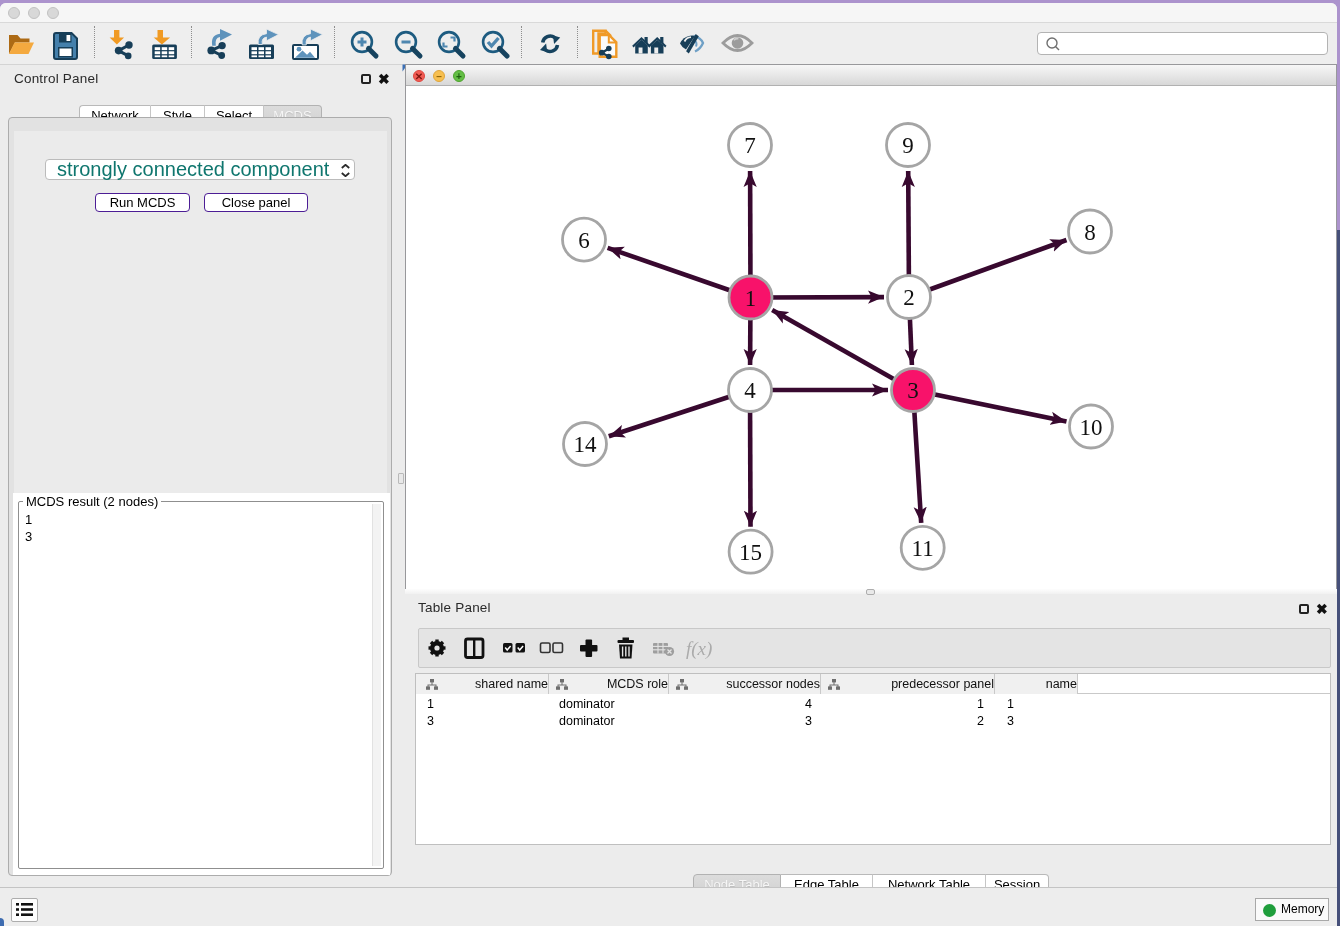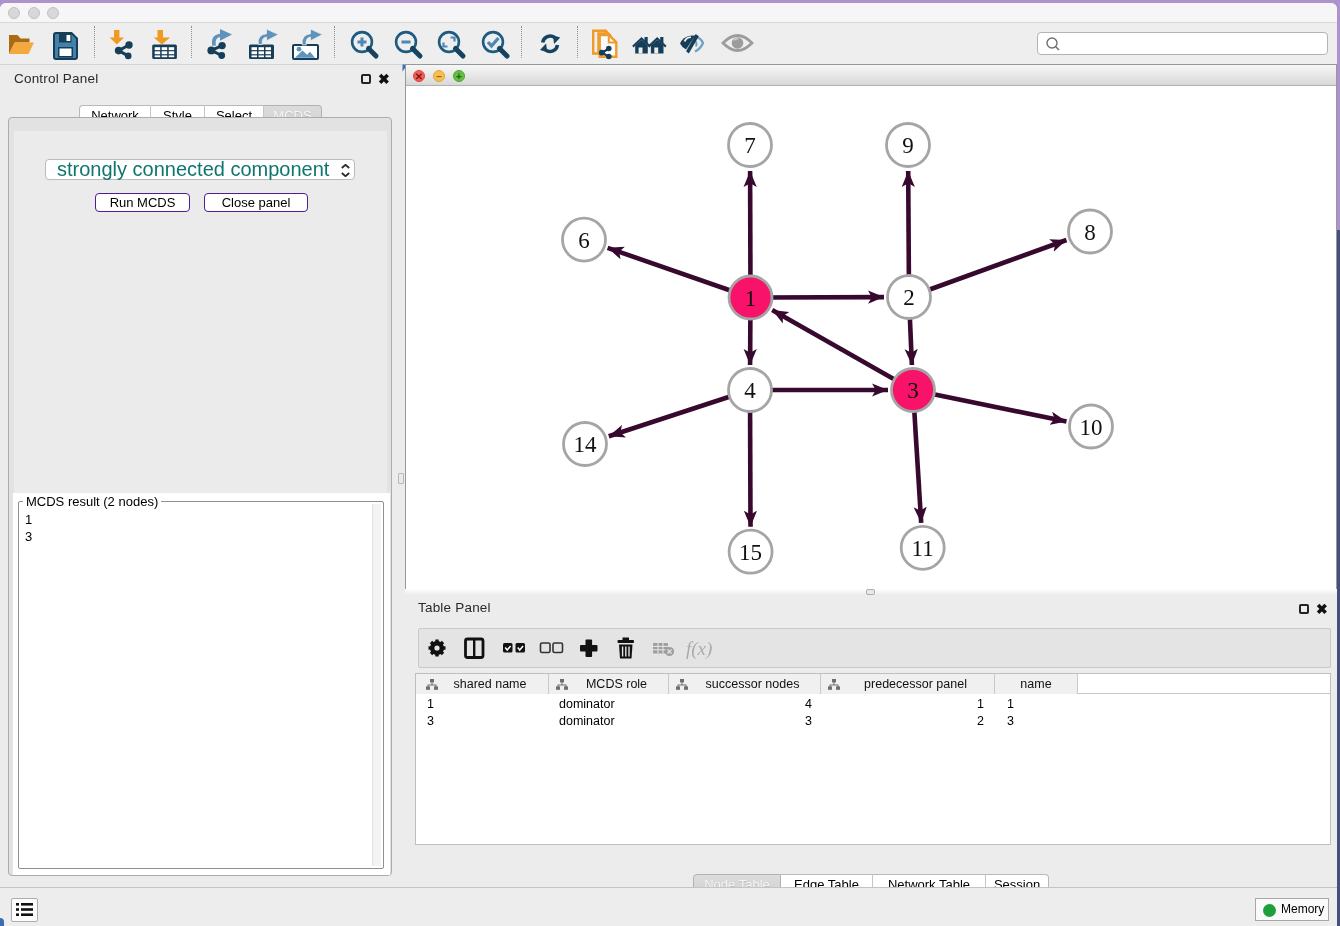--- a/index.html
+++ b/index.html
@@ -52,21 +52,21 @@
   .light { position:absolute; top:5px; width:12px; height:12px; border-radius:50%;
            font-size:10px; font-weight:bold; text-align:center; line-height:11px; }
   
   .tp-toolbar { position:absolute; left:418px; top:625px; width:913px; height:40px;
                 background:#E4E4E4; border:1px solid #C8C8C8; border-radius:2px; }
   .dtable { position:absolute; left:415px; top:670px; width:916px; height:172px;
             background:#FFF; border:1px solid #BFBFBF; }
   .thr { position:absolute; top:0; left:0; height:20px; width:100%;
          border-bottom:1px solid #C9C9C9; }
   .thc { position:absolute; top:0; height:20px; background:#F0F0F0; border-right:1px solid #C9C9C9;
-         font-size:12.5px; color:#111; text-align:center; line-height:20px; }
+         font-size:12.5px; color:#111; text-align:right; line-height:20px; }
   .trow { position:absolute; font-size:12.5px; color:#000; height:17px; line-height:17px;}
   
   .statusbar { position:absolute; left:0; top:884px; width:100%; height:39px;
                background:#EDEDED; border-top:1px solid #C4C4C4; }
 </style>
 </head>
 <body>
 <div class="abs" style="left:1332px; top:230px; width:8px; height:696px; background:#46507A;"></div>
 <div class="abs" style="left:0px; top:918px; width:4px; height:8px; background:#3E6CB0; border-radius:0 4px 0 0; z-index:5;"></div>
 <div class="win">

